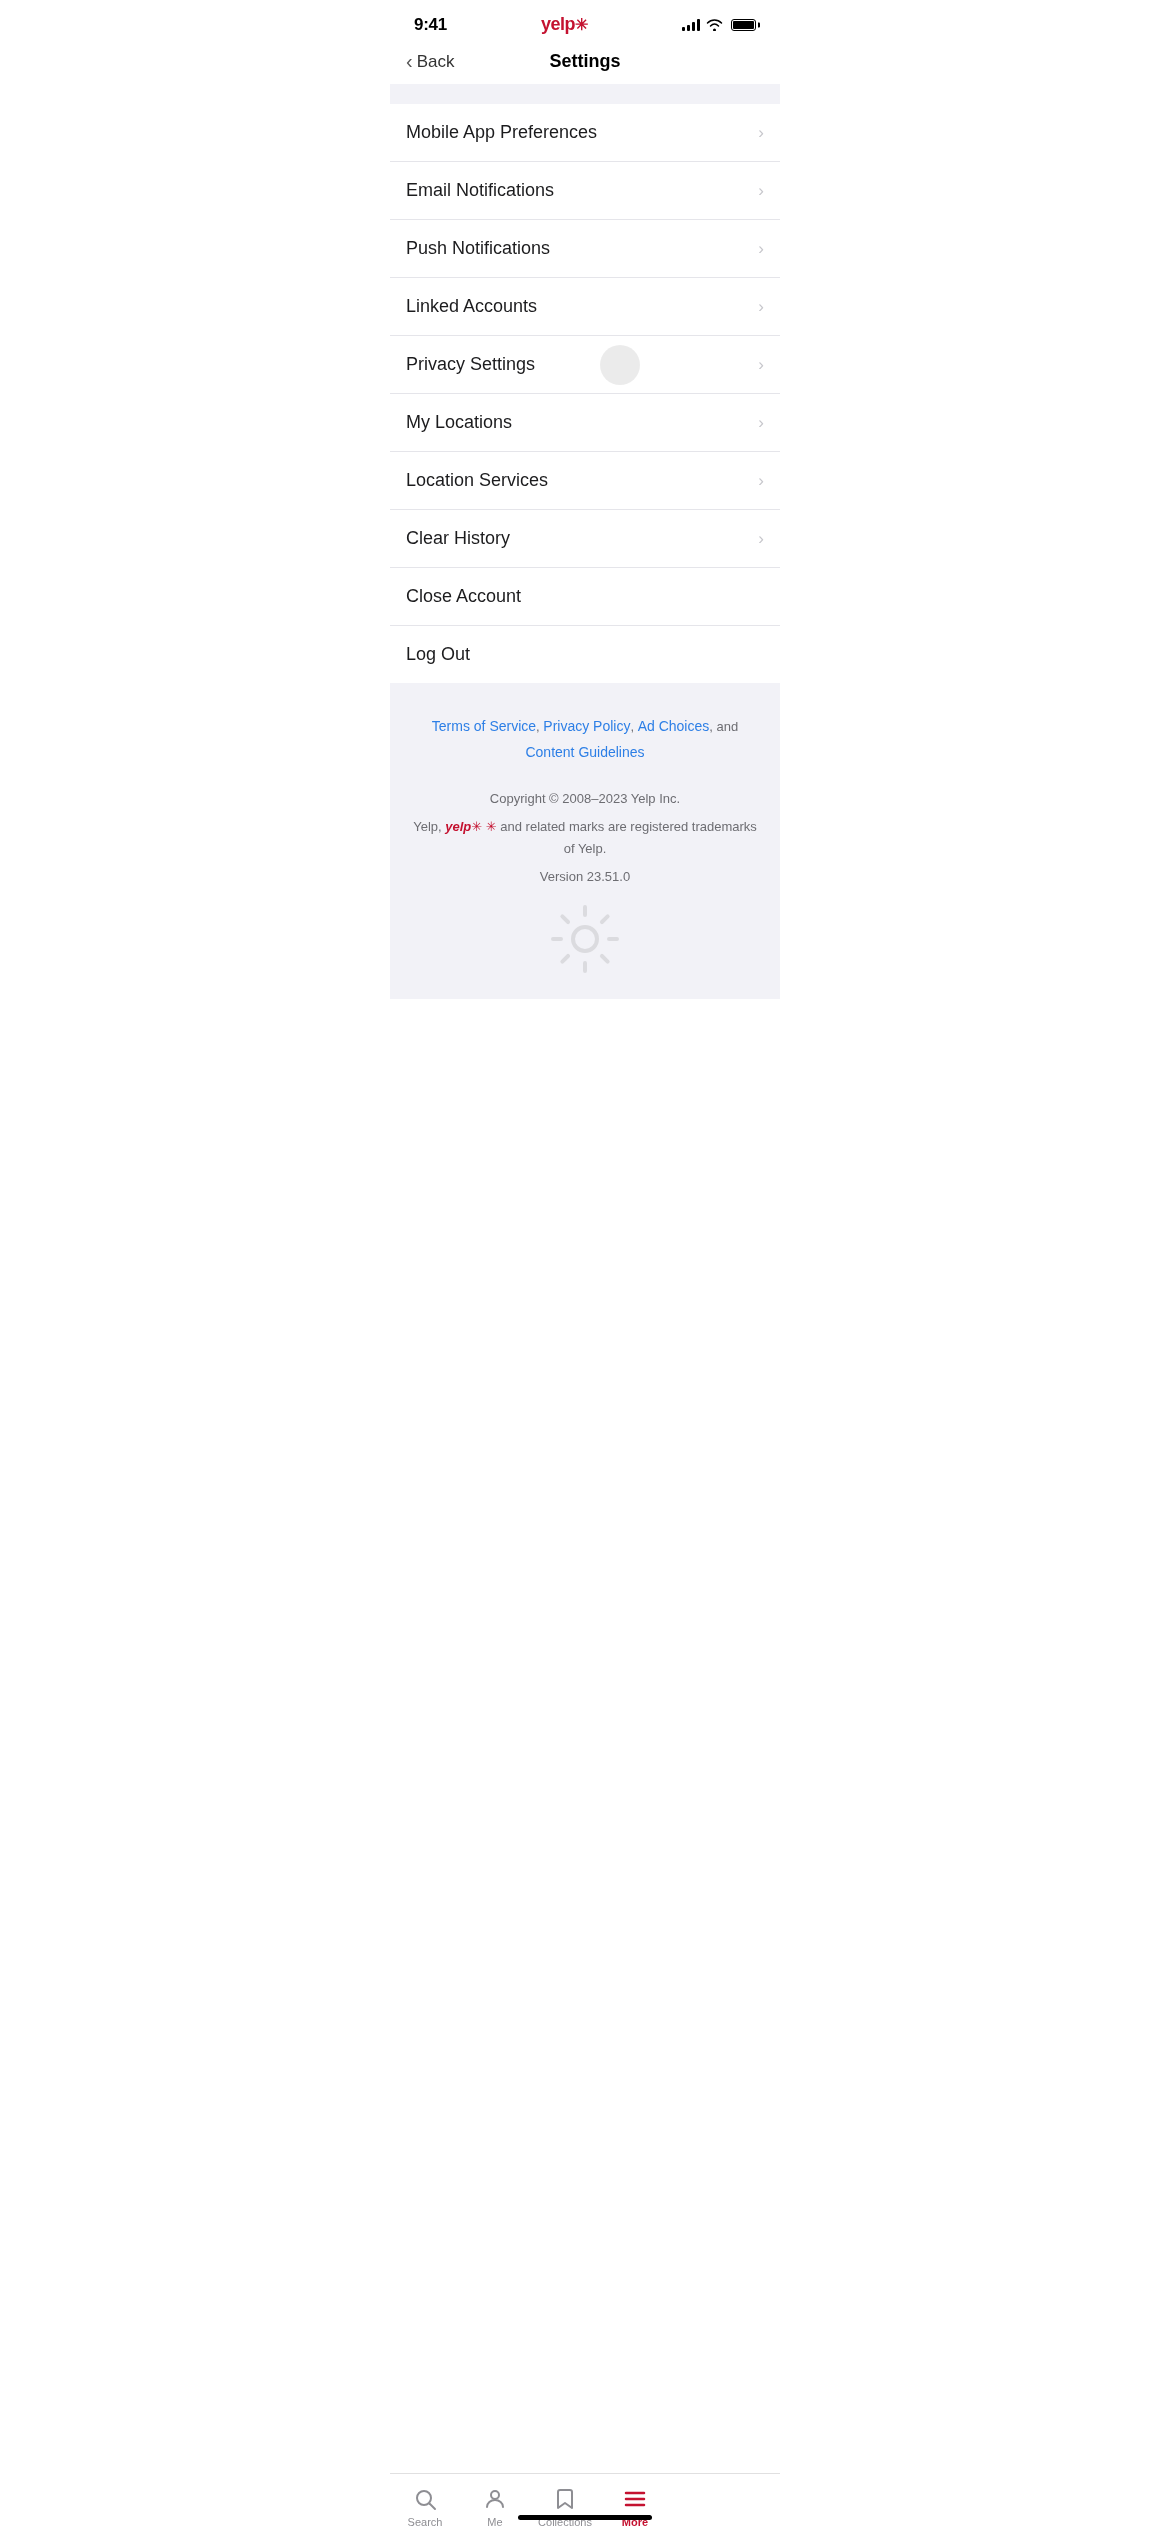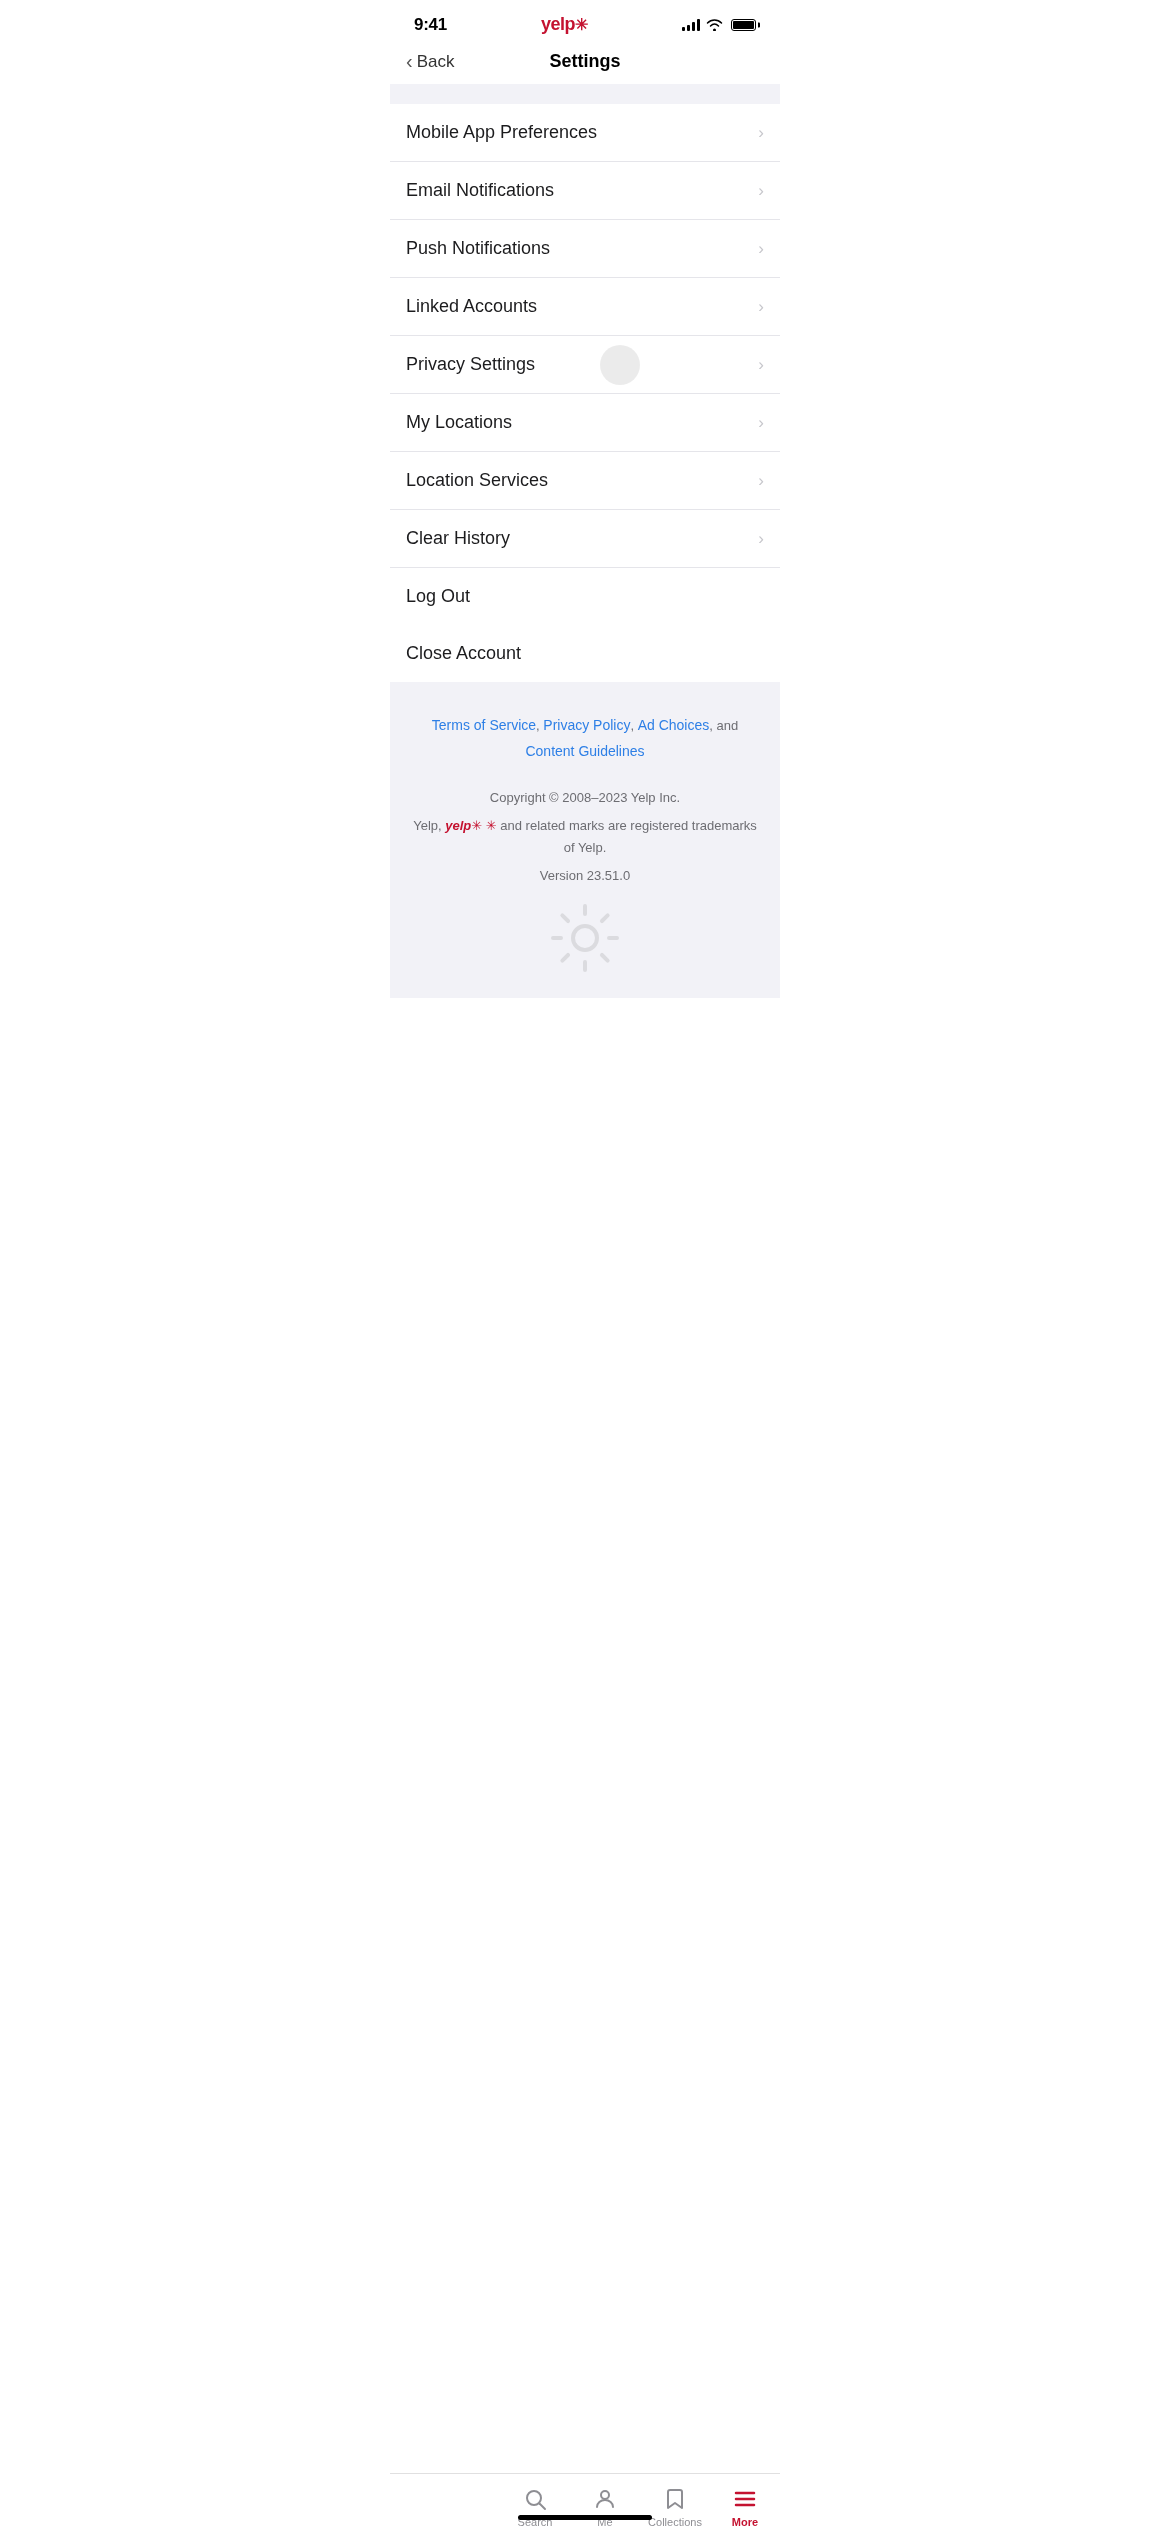--- a/index.html
+++ b/index.html
@@ -200,21 +200,21 @@
     
     .tab-bar {
       position: fixed;
       bottom: 0;
       left: 50%;
       transform: translateX(-50%);
       width: 390px;
       background: #fff;
       border-top: 1px solid #e0e0e0;
       display: flex;
-      justify-content: flex-end;
+      justify-content: flex-start;
       align-items: flex-start;
       padding: 12px 0 4px 0;
     }
 
     .tab-item {
       display: flex;
       flex-direction: column;
       align-items: center;
       gap: 4px;
       cursor: pointer;
@@ -353,26 +353,26 @@
     <div class="settings-item">
       <span class="settings-item-label">Location Services</span>
       <span class="chevron-right">›</span>
     </div>
 
     <div class="settings-item">
       <span class="settings-item-label">Clear History</span>
       <span class="chevron-right">›</span>
     </div>
 
+    <div class="settings-item">
+      <span class="settings-item-label">Close Account</span>
+    </div>
+
     <div class="settings-item" style="border-bottom:none;">
       <span class="settings-item-label">Log Out</span>
-    </div>
-
-    <div class="settings-item">
-      <span class="settings-item-label">Close Account</span>
     </div>
 
   </div>
 
   <div class="footer-section">
     <div class="footer-links">
       <a class="footer-link" href="#">Terms of Service</a><span class="footer-text">, </span><a class="footer-link" href="#">Privacy Policy</a><span class="footer-text">, </span><a class="footer-link" href="#">Ad Choices</a><span class="footer-text">, and </span><a class="footer-link" href="#">Content Guidelines</a>
     </div>
     <div class="footer-text">Copyright © 2008–2023 Yelp Inc.</div>
     <div class="footer-text" style="margin-top:6px;">

